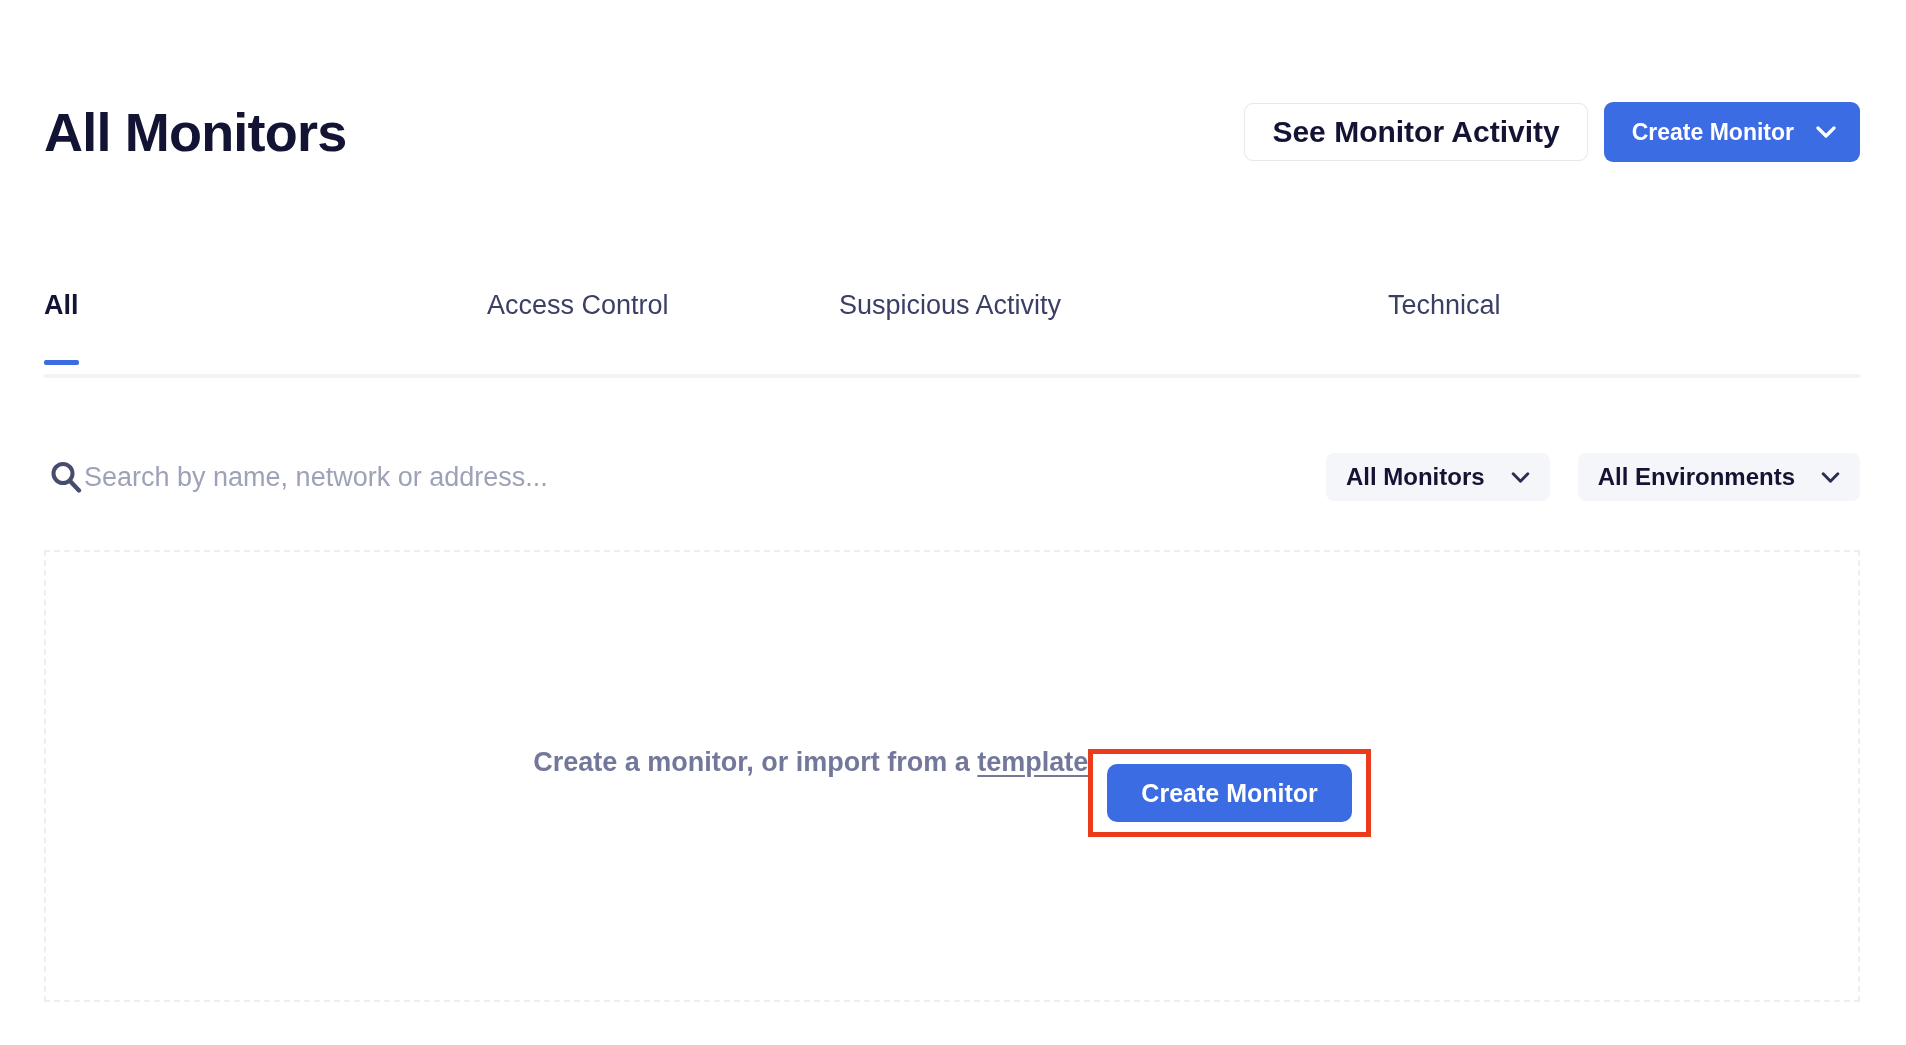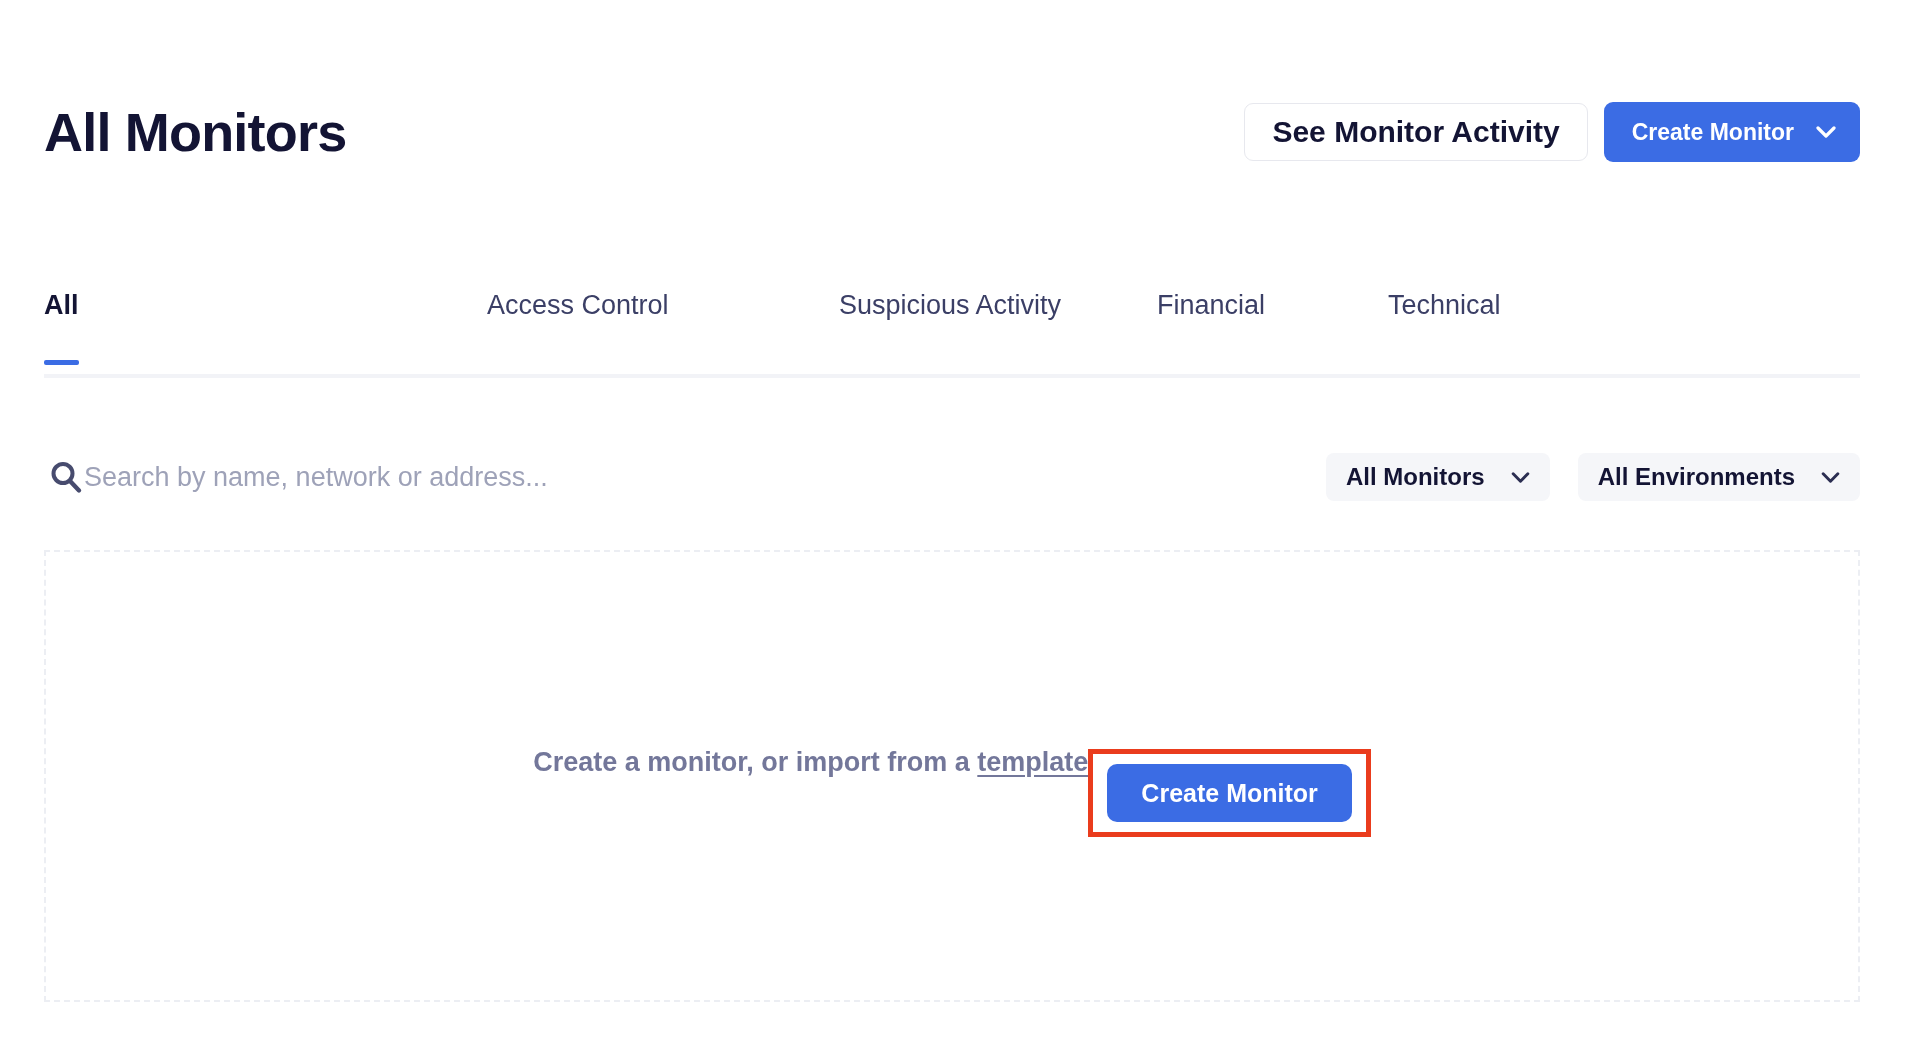--- a/index.html
+++ b/index.html
@@ -211,21 +211,20 @@
         </svg>
       </button>
     </div>
   </div>
 
   <div class="tabs-wrap">
     <div class="tabs" id="tabs-row" style="position: relative;">
         <button class="tab active" style="margin-right: 0px; position: absolute; left: 0px;">All</button>
         <button class="tab" style="margin-right: 0px; position: absolute; left: 443px; text-align: right;">Access Control</button>
         <button class="tab" style="margin-right: 0px; position: absolute; left: 755px; margin-left: 40px;">Suspicious Activity</button>
-        <button class="tab" style="margin-right: 0px; position: absolute; left: 1113px;">Financial</button>
         <button class="tab" style="margin-right: 0px; position: absolute; left: 1344px;">Technical</button>
       </div>
   </div>
   <div class="tabs-rule"></div>
 
   <div class="toolbar">
     <div class="search-box">
       <svg class="search-icon" viewBox="0 0 36 36" fill="none">
         <circle cx="15" cy="14.5" r="9.5" stroke="#474b6e" stroke-width="4"></circle>
         <path d="M22.5 22.5 L31 31.5" stroke="#474b6e" stroke-width="4.4" stroke-linecap="round"></path>

